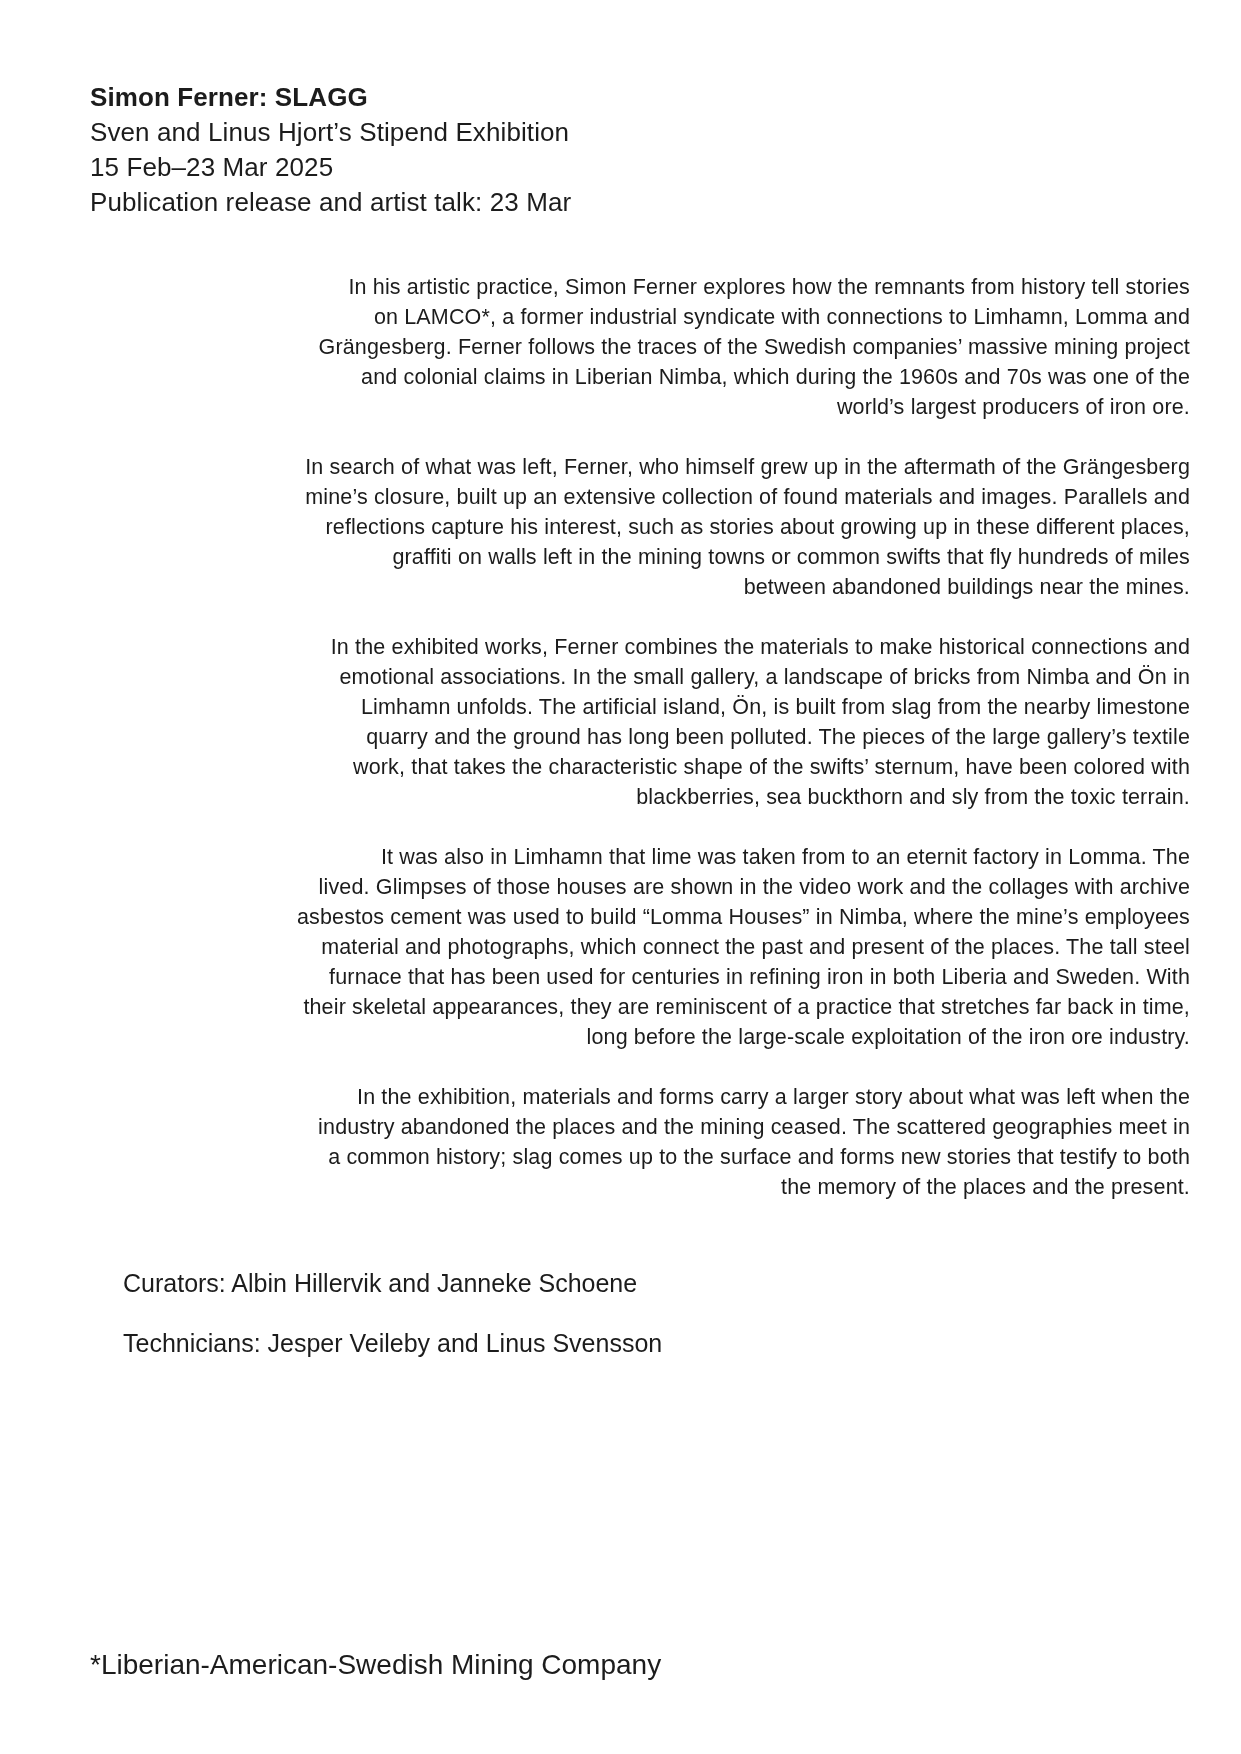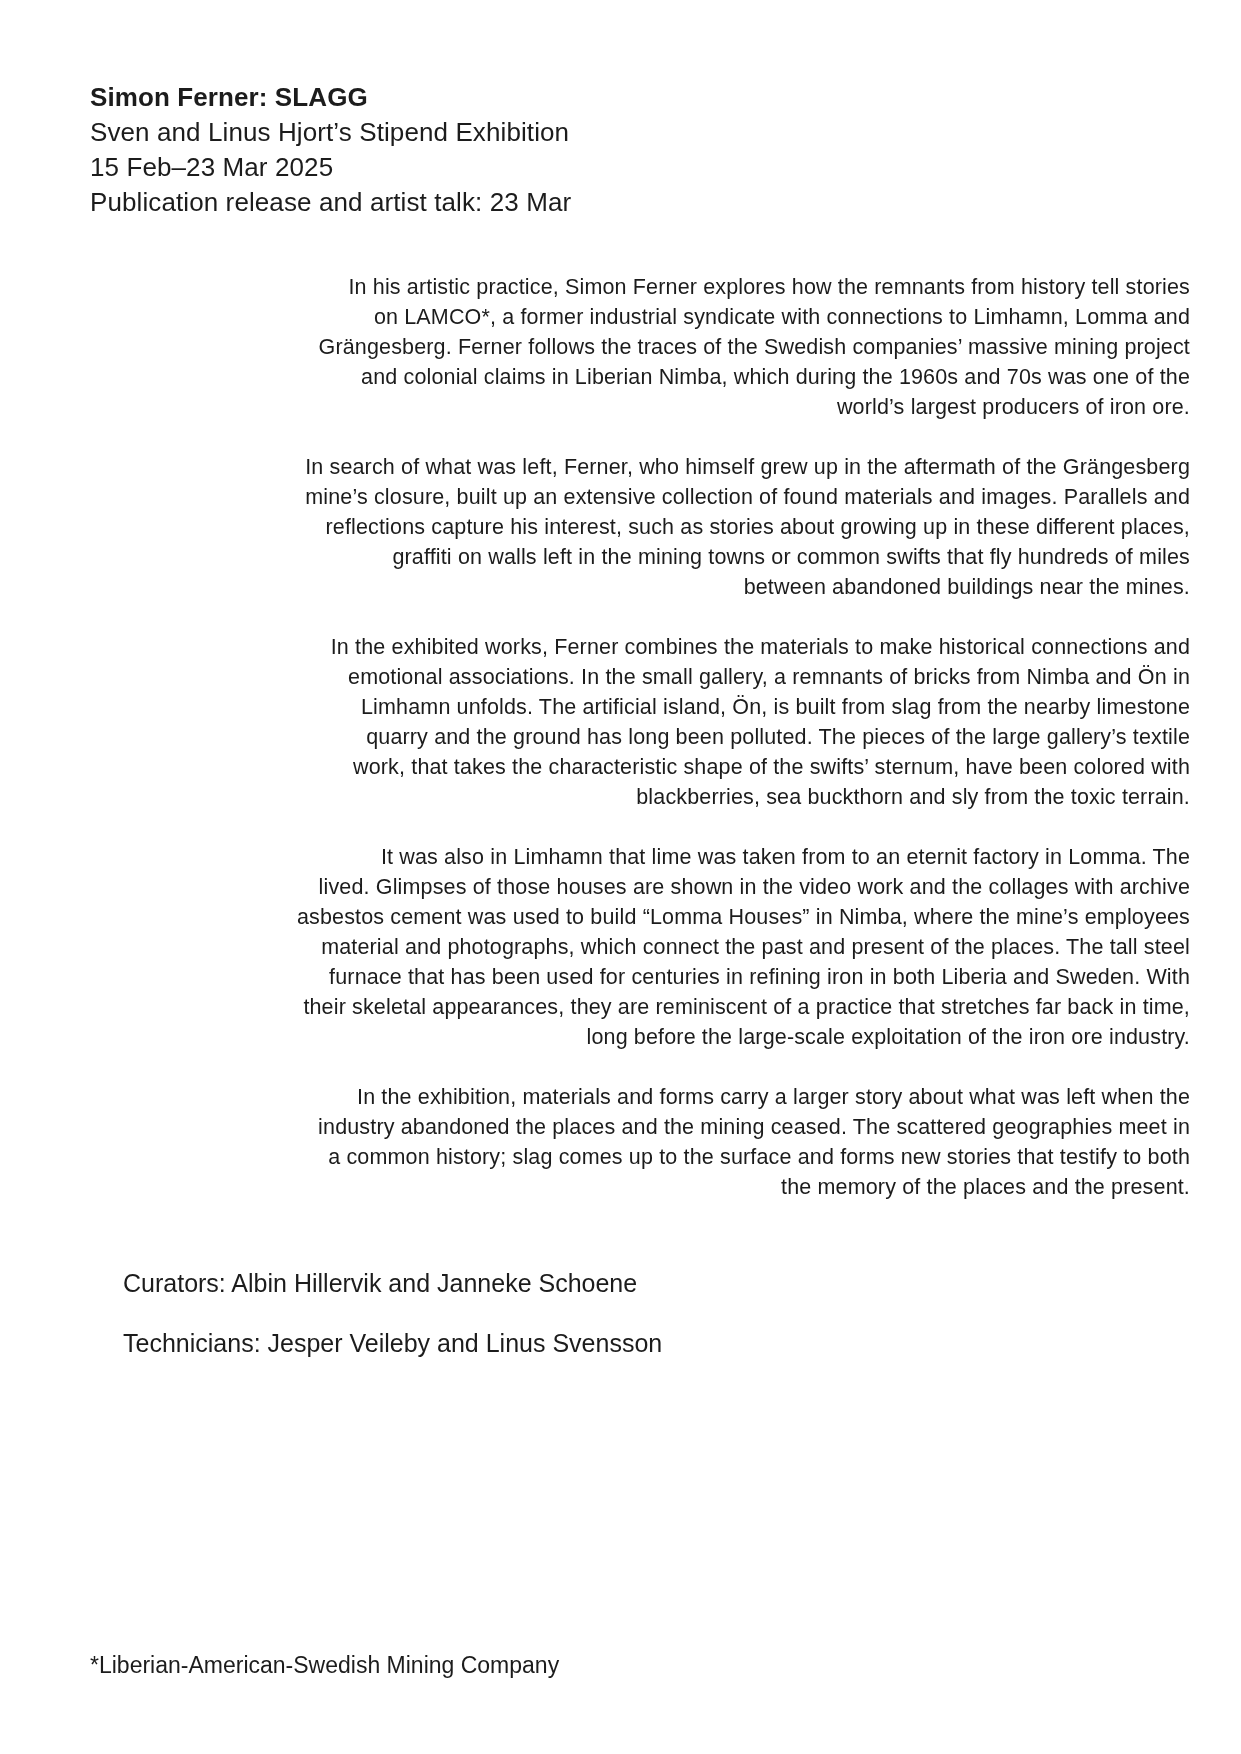--- a/index.html
+++ b/index.html
@@ -9,21 +9,21 @@
     color: #1c1c1c;
   }
   .header { position: absolute; left: 90px; top: 80px; }
   .header .line { font-size: 26px; line-height: 35px; white-space: nowrap; letter-spacing: 0.1px; }
   .header .title { font-weight: bold; }
   .body-text { position: absolute; left: 90px; top: 272px; width: 1100px; text-align: right; }
   .para { margin: 0 0 30px 0; font-size: 21.5px; line-height: 30px; }
   .para .ln { display: block; white-space: nowrap; letter-spacing: 0.15px; }
   .credits { position: absolute; left: 90px; top: 1268px; font-size: 25px; line-height: 30px; margin-left: 33px; }
   .credits .c { display: block; white-space: nowrap; margin-bottom: 30px; }
-  .footnote { position: absolute; left: 90px; top: 1650px; font-size: 23px; line-height: 30px; white-space: nowrap; }
+  .footnote { position: absolute; left: 90px; top: 1650px; font-size: 28px; line-height: 30px; white-space: nowrap; }
 </style>
 </head>
 <body>
 
 <div class="header">
   <div class="line title">Simon Ferner: SLAGG</div>
   <div class="line">Sven and Linus Hjort’s Stipend Exhibition</div>
   <div class="line">15 Feb–23 Mar 2025</div>
   <div class="line">Publication release and artist talk: 23 Mar</div>
 </div>
@@ -38,21 +38,21 @@
   </p>
   <p class="para">
     <span class="ln">In search of what was left, Ferner, who himself grew up in the aftermath of the Grängesberg</span>
     <span class="ln">mine’s closure, built up an extensive collection of found materials and images. Parallels and</span>
     <span class="ln">reflections capture his interest, such as stories about growing up in these different places,</span>
     <span class="ln">graffiti on walls left in the mining towns or common swifts that fly hundreds of miles</span>
     <span class="ln">between abandoned buildings near the mines.</span>
   </p>
   <p class="para">
     <span class="ln">In the exhibited works, Ferner combines the materials to make historical connections and</span>
-    <span class="ln">emotional associations. In the small gallery, a remnants of bricks from Nimba and Ön in</span>
+    <span class="ln">emotional associations. In the small gallery, a landscape of bricks from Nimba and Ön in</span>
     <span class="ln">Limhamn unfolds. The artificial island, Ön, is built from slag from the nearby limestone</span>
     <span class="ln">quarry and the ground has long been polluted. The pieces of the large gallery’s textile</span>
     <span class="ln">work, that takes the characteristic shape of the swifts’ sternum, have been colored with</span>
     <span class="ln">blackberries, sea buckthorn and sly from the toxic terrain.</span>
   </p>
   <p class="para">
     <span class="ln">It was also in Limhamn that lime was taken from to an eternit factory in Lomma. The</span>
     <span class="ln">lived. Glimpses of those houses are shown in the video work and the collages with archive</span>
     <span class="ln">asbestos cement was used to build “Lomma Houses” in Nimba, where the mine’s employees</span>
     <span class="ln">material and photographs, which connect the past and present of the places. The tall steel</span>

